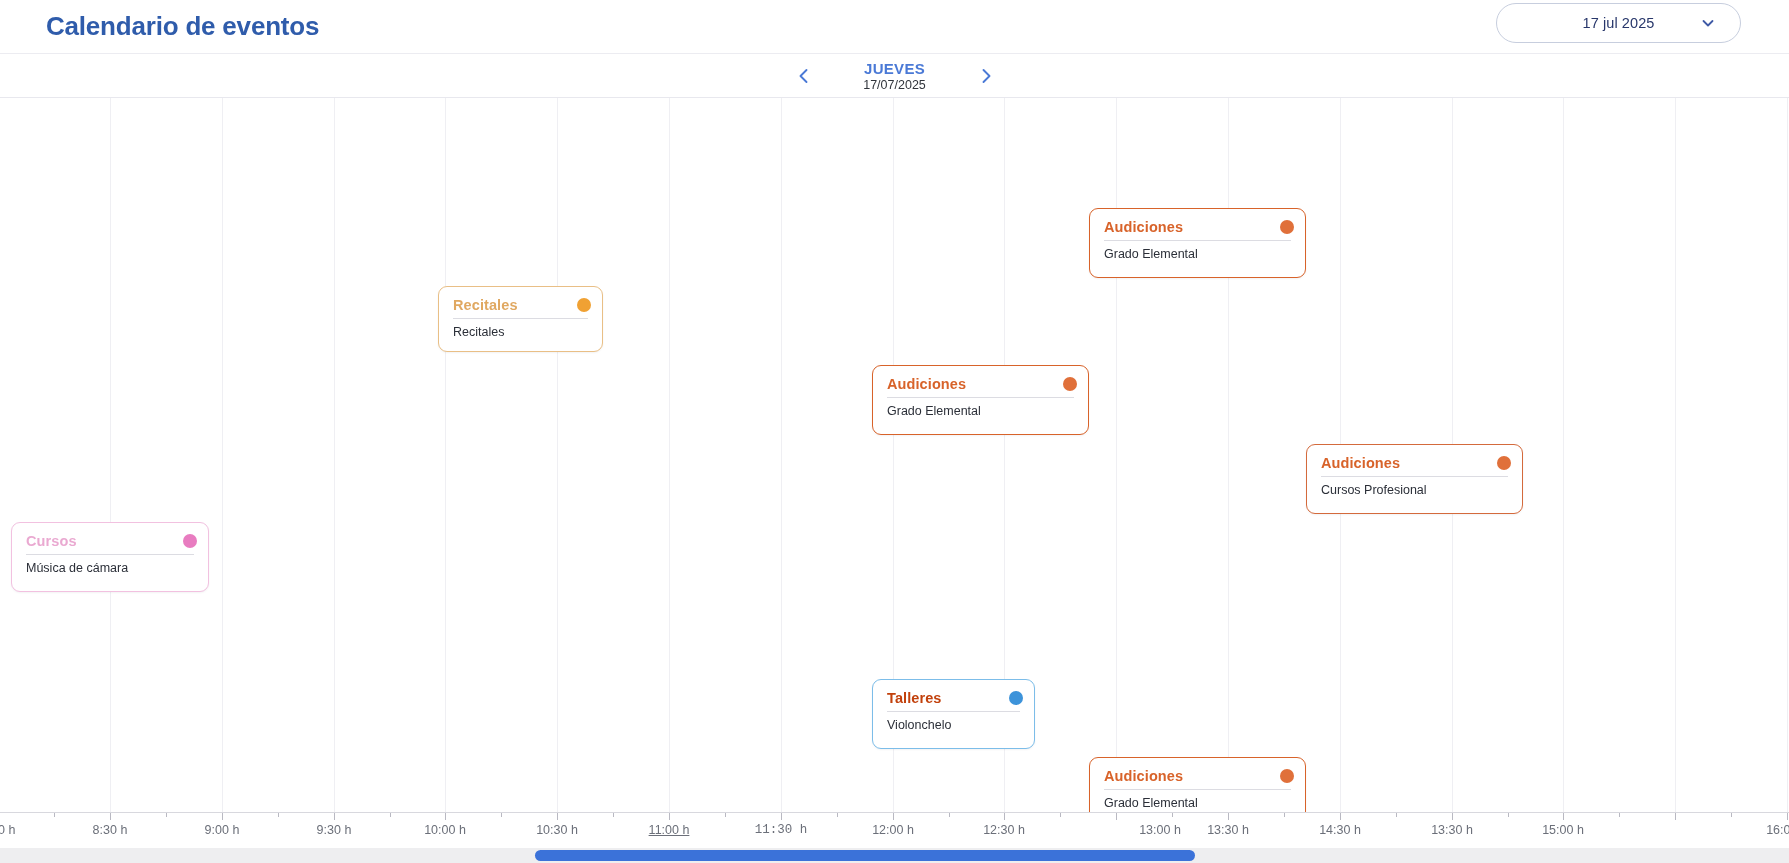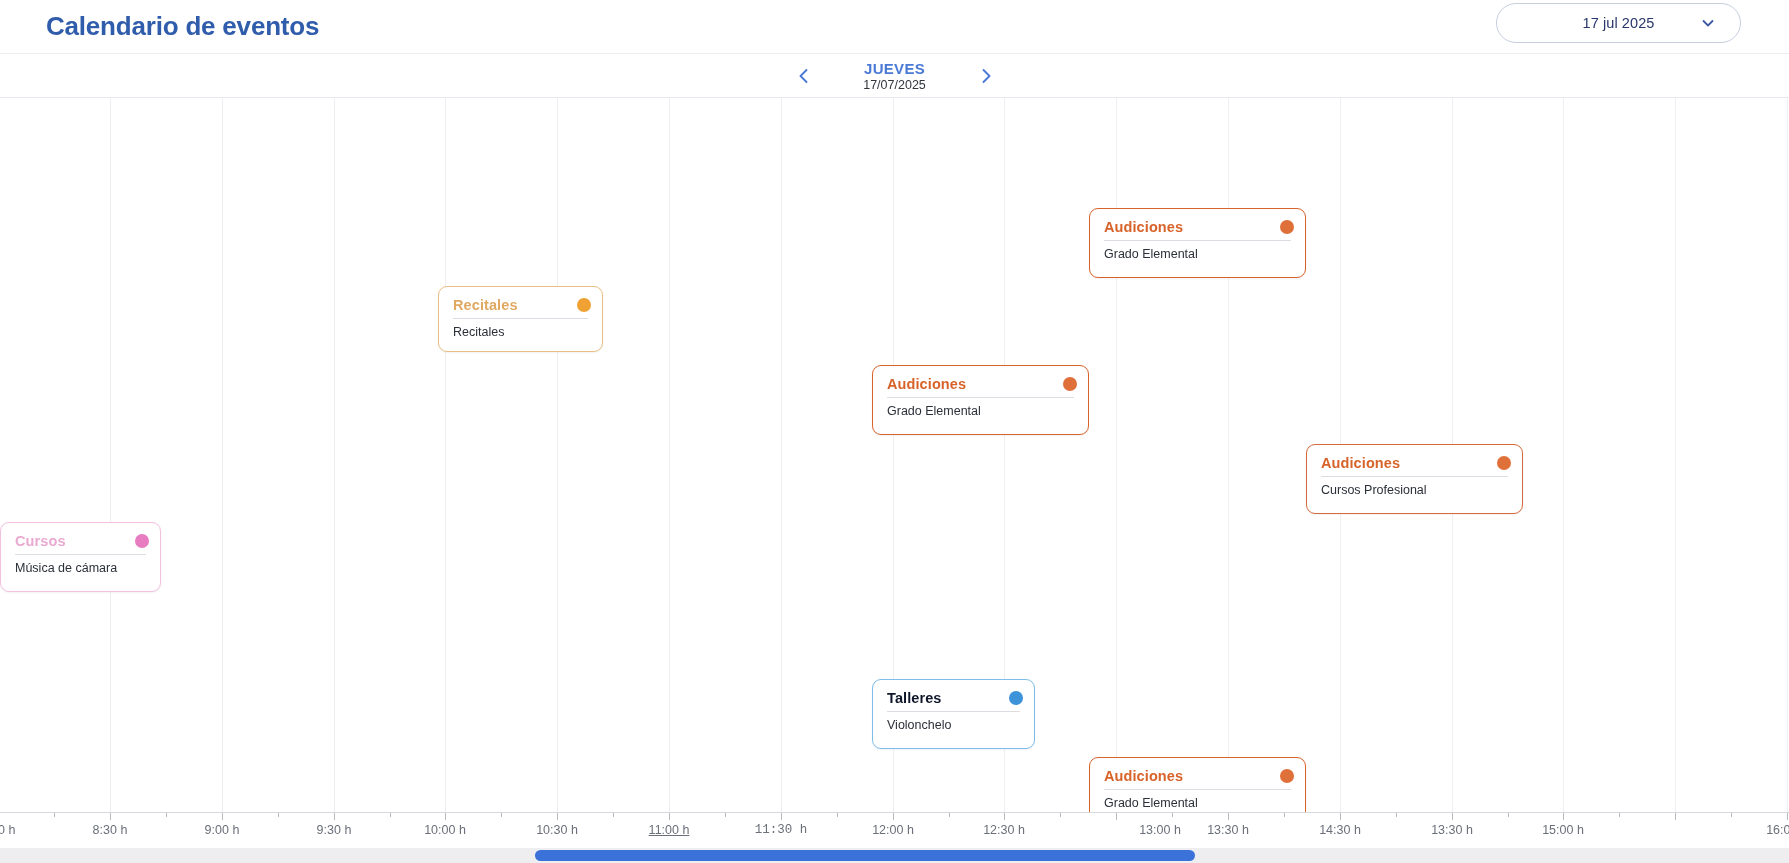--- a/index.html
+++ b/index.html
@@ -278,28 +278,28 @@
         <div class="event-rule"></div>
         <div class="event-sub">Grado Elemental</div>
         <div class="event-dot" style="background: rgb(224, 112, 58);"></div>
       </div>
       <div class="event-card" style="left: 1306px; top: 346px; width: 217px; height: 70px; border-color: rgb(212, 106, 60);">
         <div class="event-title" style="color: rgb(216, 99, 42);">Audiciones</div>
         <div class="event-rule"></div>
         <div class="event-sub">Cursos Profesional</div>
         <div class="event-dot" style="background: rgb(224, 112, 58);"></div>
       </div>
-      <div class="event-card" style="left: 0px; top: 424px; width: 161px; height: 70px; border-color: rgb(242, 193, 224);">
+      <div class="event-card" style="left: 11px; top: 424px; width: 198px; height: 70px; border-color: rgb(242, 193, 224);">
         <div class="event-title" style="color: rgb(234, 169, 209);">Cursos</div>
         <div class="event-rule"></div>
         <div class="event-sub">Música de cámara</div>
         <div class="event-dot" style="background: rgb(232, 124, 192);"></div>
       </div>
       <div class="event-card" style="left: 872px; top: 581px; width: 163px; height: 70px; border-color: rgb(124, 189, 233);">
-        <div class="event-title" style="color: #0f172a;">Talleres</div>
+        <div class="event-title" style="color: #c2410c;">Talleres</div>
         <div class="event-rule"></div>
         <div class="event-sub">Violonchelo</div>
         <div class="event-dot" style="background: rgb(61, 147, 218);"></div>
       </div>
       <div class="event-card" style="left: 1089px; top: 659px; width: 217px; height: 70px; border-color: rgb(216, 99, 42);">
         <div class="event-title" style="color: rgb(216, 99, 42);">Audiciones</div>
         <div class="event-rule"></div>
         <div class="event-sub">Grado Elemental</div>
         <div class="event-dot" style="background: rgb(224, 112, 58);"></div>
       </div>

